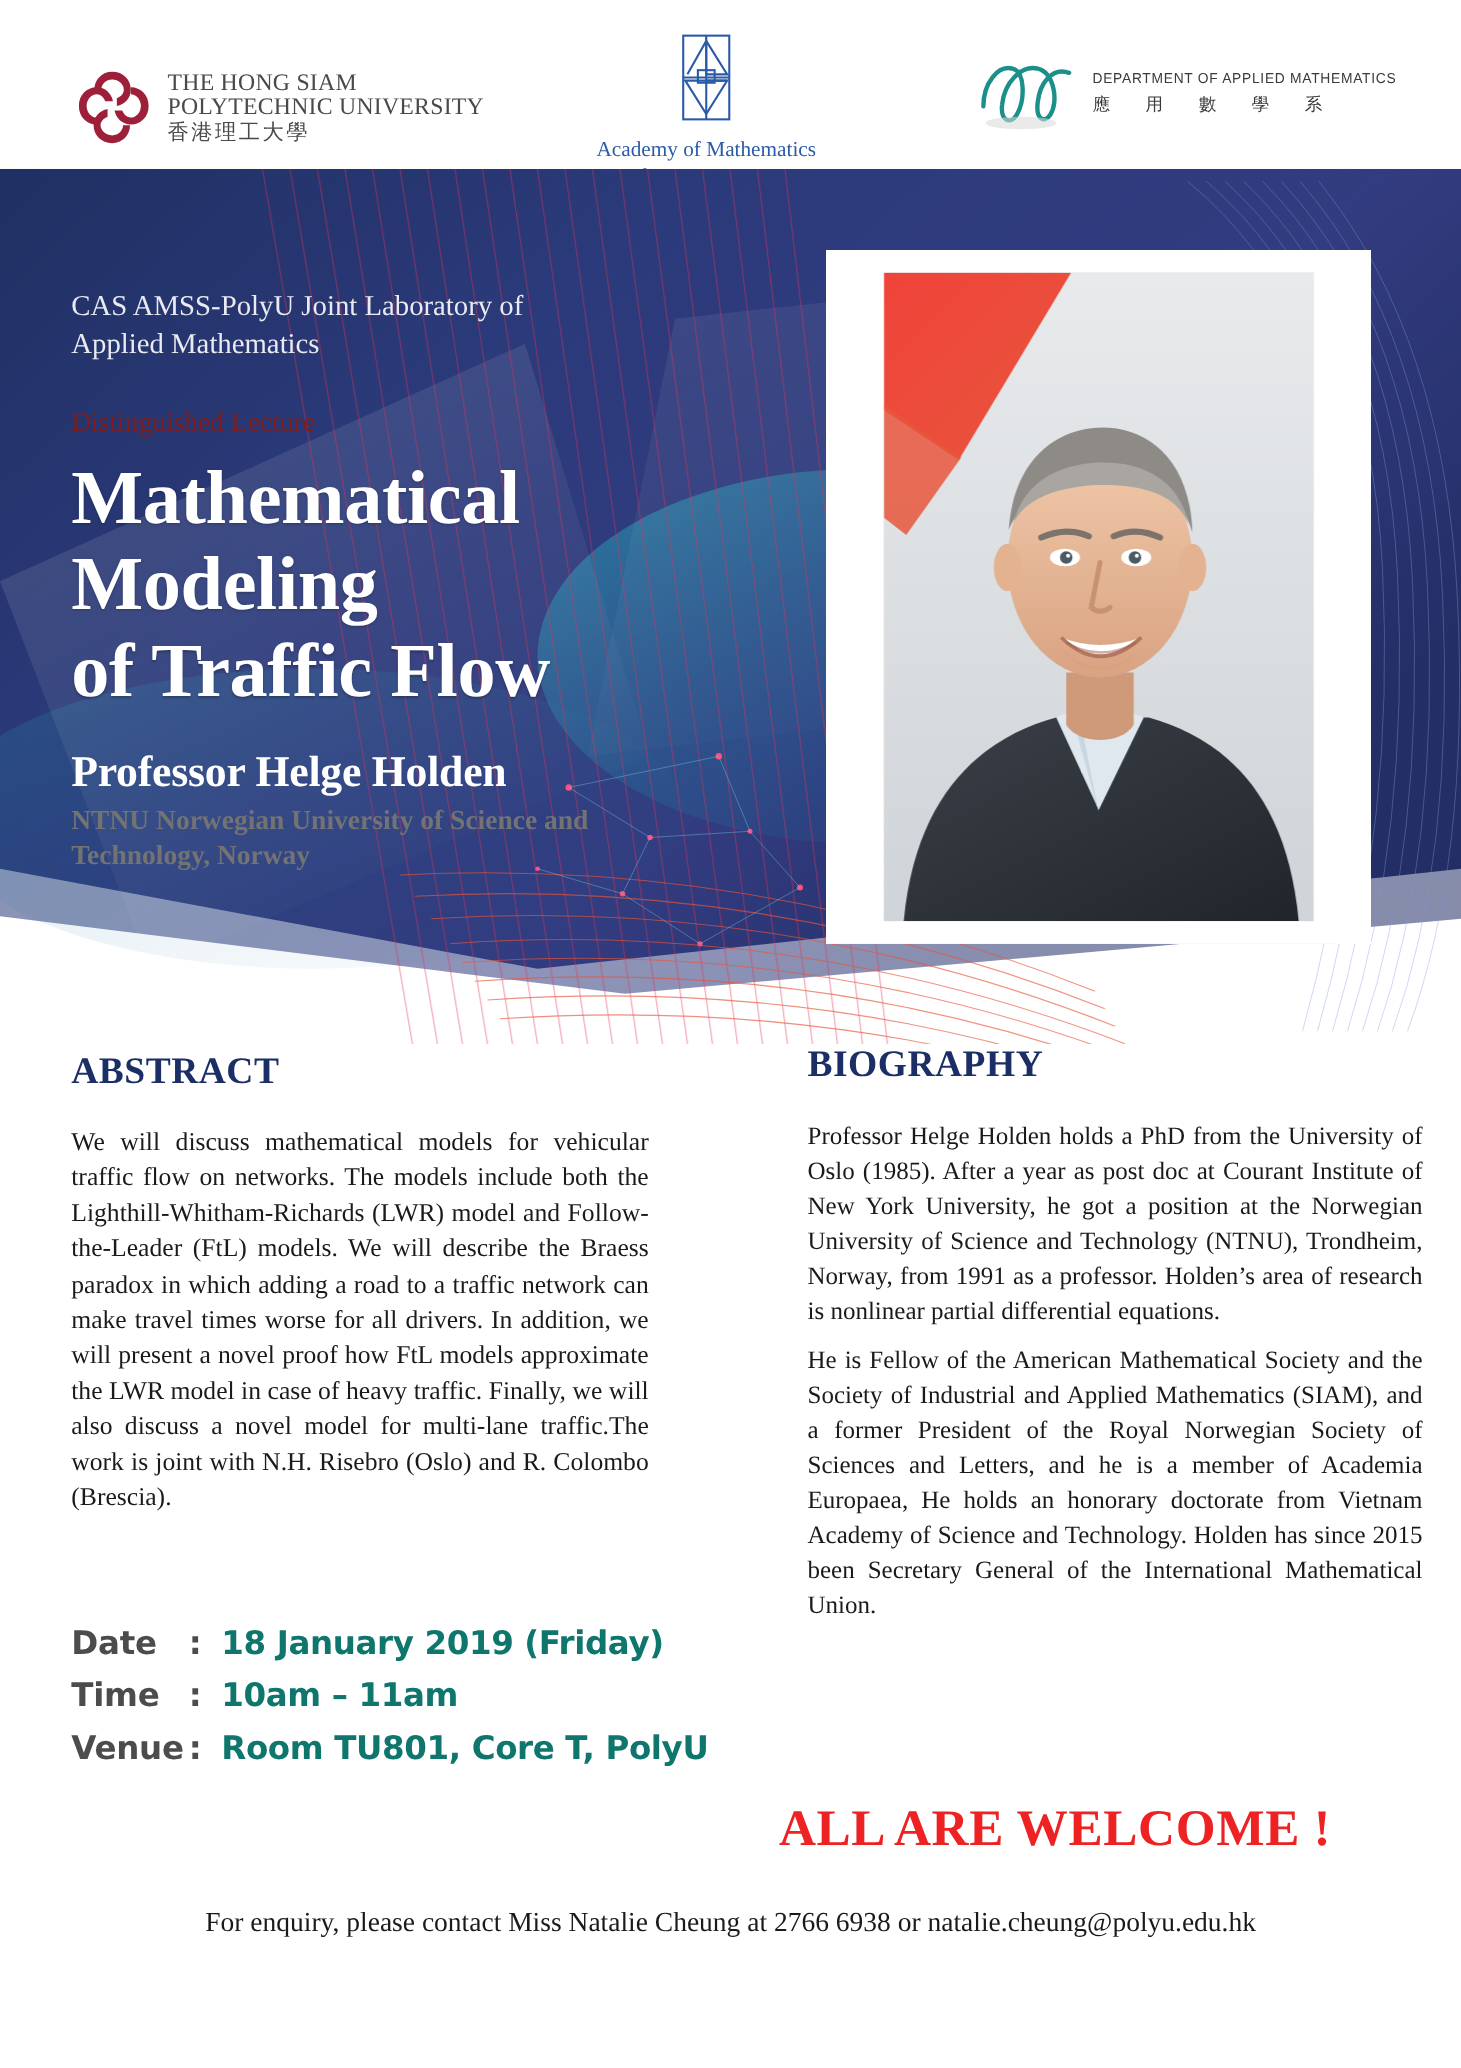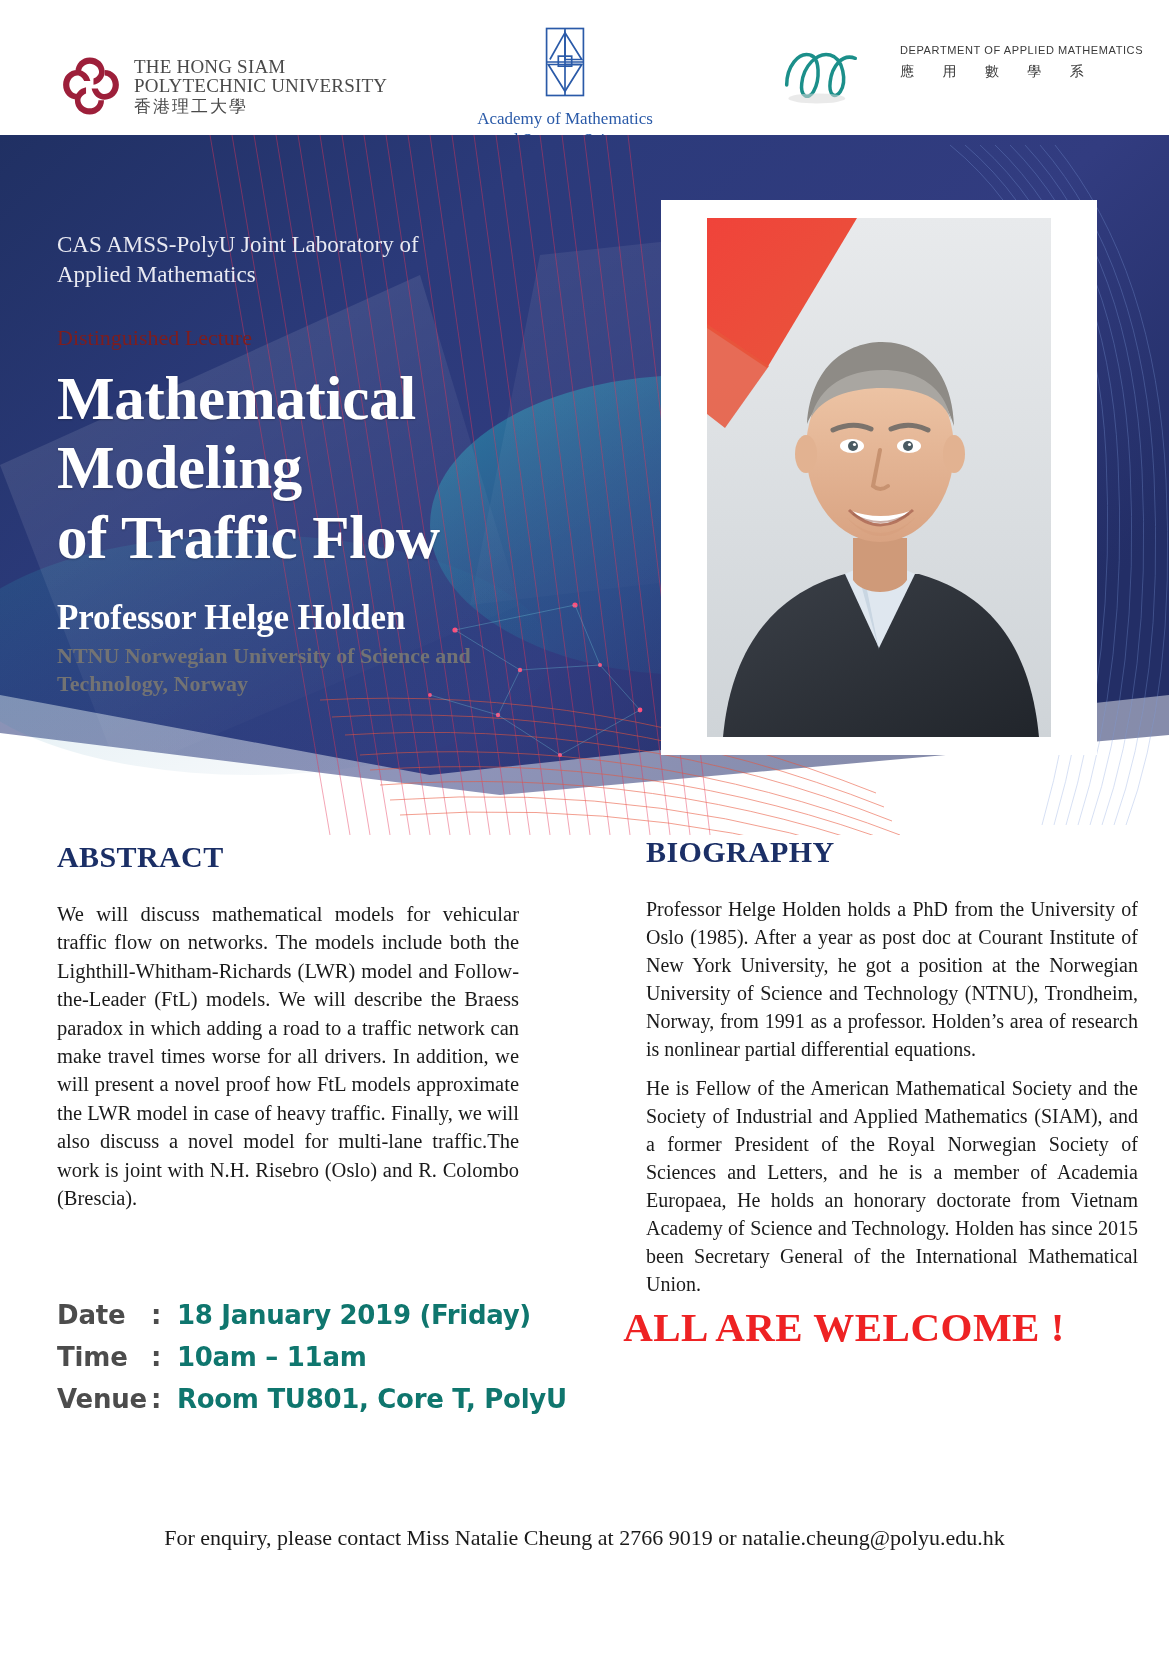--- a/index.html
+++ b/index.html
@@ -19,21 +19,21 @@
   .polyu-l1,.polyu-l2{
     font-family:"Liberation Serif", serif;color:#4a4a4a;
     font-size:19px;letter-spacing:.2px;white-space:nowrap;
   }
   .polyu-cn{font-family:"DejaVu Sans", sans-serif;font-size:17px;color:#4a4a4a;letter-spacing:2px;margin-top:2px;}
 
   .logo-amss{position:absolute;left:455px;top:26px;width:220px;text-align:center;}
   .amss-mark{margin:0 auto;width:52px;height:72px;}
   .amss-text{color:#2a5aa8;font-size:17px;line-height:1.25;margin-top:6px;font-family:"Liberation Serif",serif;}
 
-  .logo-dept{position:absolute;left:780px;top:44px;display:flex;gap:28px;}
+  .logo-dept{position:absolute;left:780px;top:44px;display:flex;align-items:center;gap:2px;}
   .dept-mark{width:92px;height:62px;flex:0 0 auto;}
   .dept-text{line-height:1.1;}
   .dept-en{font-family:"Liberation Sans", sans-serif;font-size:11.5px;color:#3a3a3a;letter-spacing:.6px;white-space:nowrap;transform:scaleX(.96);transform-origin:left center;}
   .dept-cn{font-family:"DejaVu Sans", sans-serif;font-size:14px;color:#3a3a3a;letter-spacing:12px;margin-top:7px;}
 
   
   .hero{position:absolute;left:0;top:135px;width:1169px;height:700px;overflow:hidden;}
   .hero-bg{position:absolute;inset:0;}
   .hero-text{position:absolute;left:57px;top:95px;width:600px;color:#ffffff;z-index:6;}
   .lab-line{font-size:23px;line-height:1.32;color:#e9eaf2;font-family:"Liberation Serif",serif;}
@@ -70,21 +70,21 @@
   .details{position:absolute;left:57px;top:1300px;width:520px;}
   .drow{display:flex;align-items:baseline;margin-bottom:12px;}
   .dlabel{
     font-family:"DejaVu Sans", sans-serif;font-weight:bold;font-size:26px;color:#4c4c4c;
     width:94px;flex:0 0 auto;letter-spacing:-.2px;
   }
   .dcolon{font-family:"DejaVu Sans",sans-serif;font-weight:bold;font-size:26px;color:#4c4c4c;width:26px;flex:0 0 auto;}
   .dval{font-family:"DejaVu Sans",sans-serif;font-weight:bold;font-size:26px;color:#0f766e;letter-spacing:-.3px;}
 
   .welcome{
-    position:absolute;left:598px;top:1303px;width:492px;text-align:center;
+    position:absolute;left:598px;top:1438px;width:492px;text-align:center;
     font-family:"Liberation Serif",serif;font-weight:bold;font-size:41px;color:#ee2223;
     letter-spacing:.5px;
   }
 
   .footer{
     position:absolute;left:0;top:1525px;width:1169px;text-align:center;
     font-family:"Liberation Serif",serif;font-size:22px;color:#1a1a1a;
   }
 </style>
 </head>
@@ -356,15 +356,15 @@
     </div>
     <div class="drow">
       <span class="dlabel">Venue</span>
       <span class="dcolon">:</span>
       <span class="dval">Room TU801, Core T, PolyU</span>
     </div>
   </div>
 
   <div class="welcome">ALL ARE WELCOME !</div>
 
-  <div class="footer">For enquiry, please contact Miss Natalie Cheung at 2766 9019 or natalie.cheung@polyu.edu.hk</div>
+  <div class="footer">For enquiry, please contact Miss Natalie Cheung at 2766 6938 or natalie.cheung@polyu.edu.hk</div>
 
 </div>
 
 </body></html>

